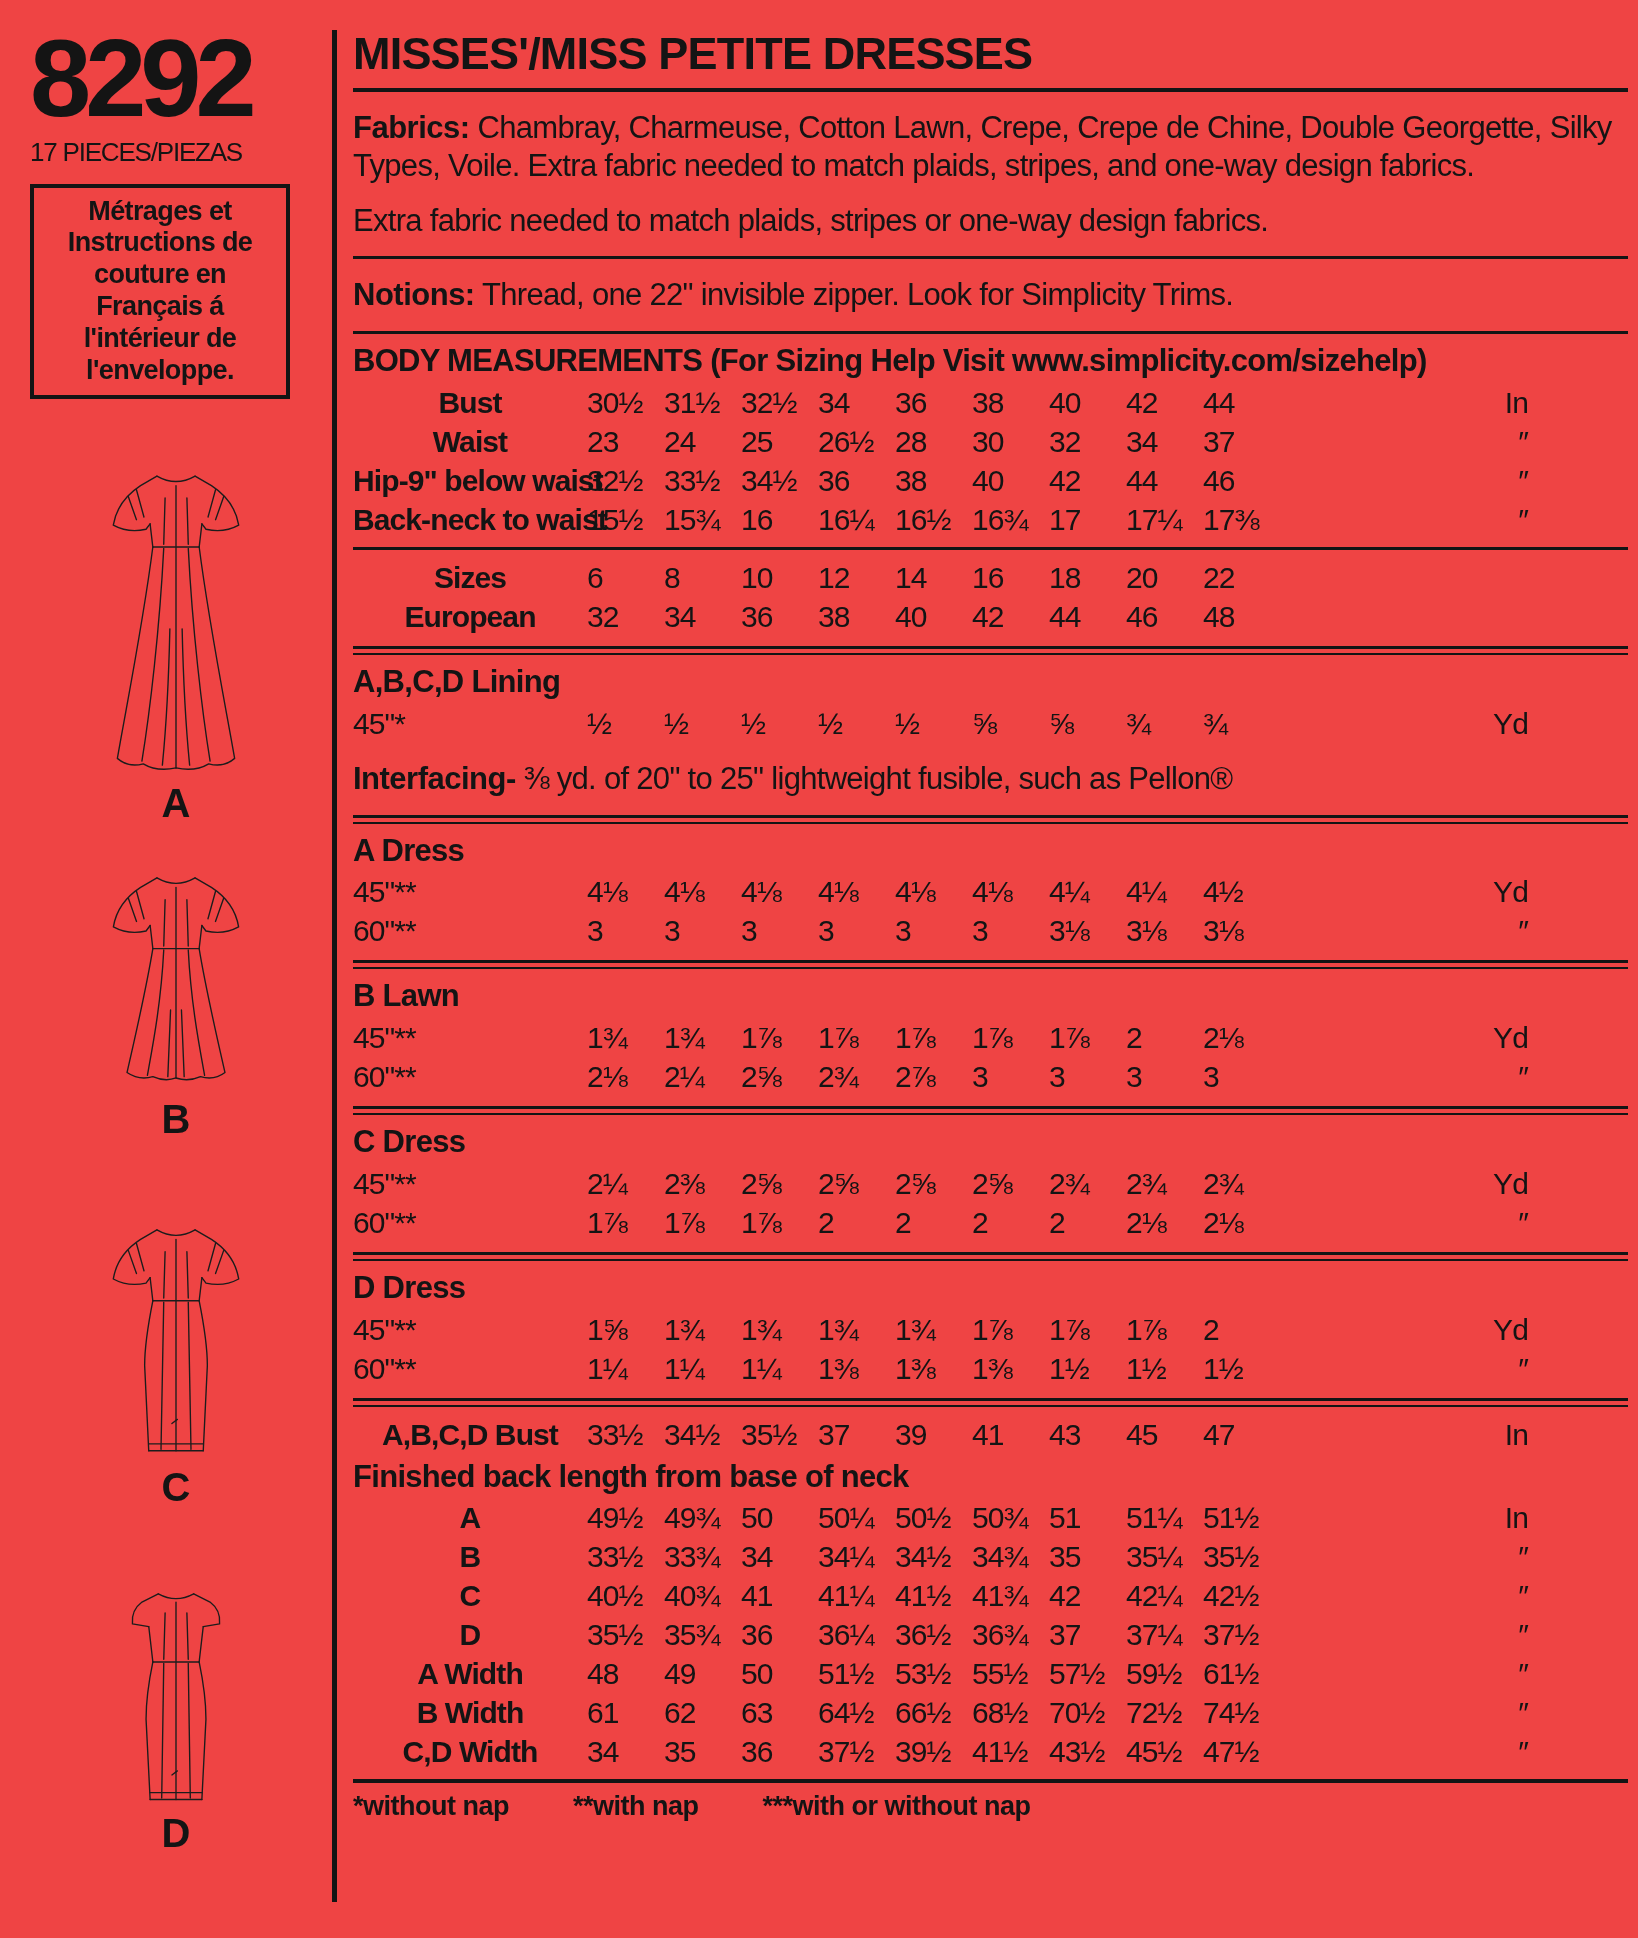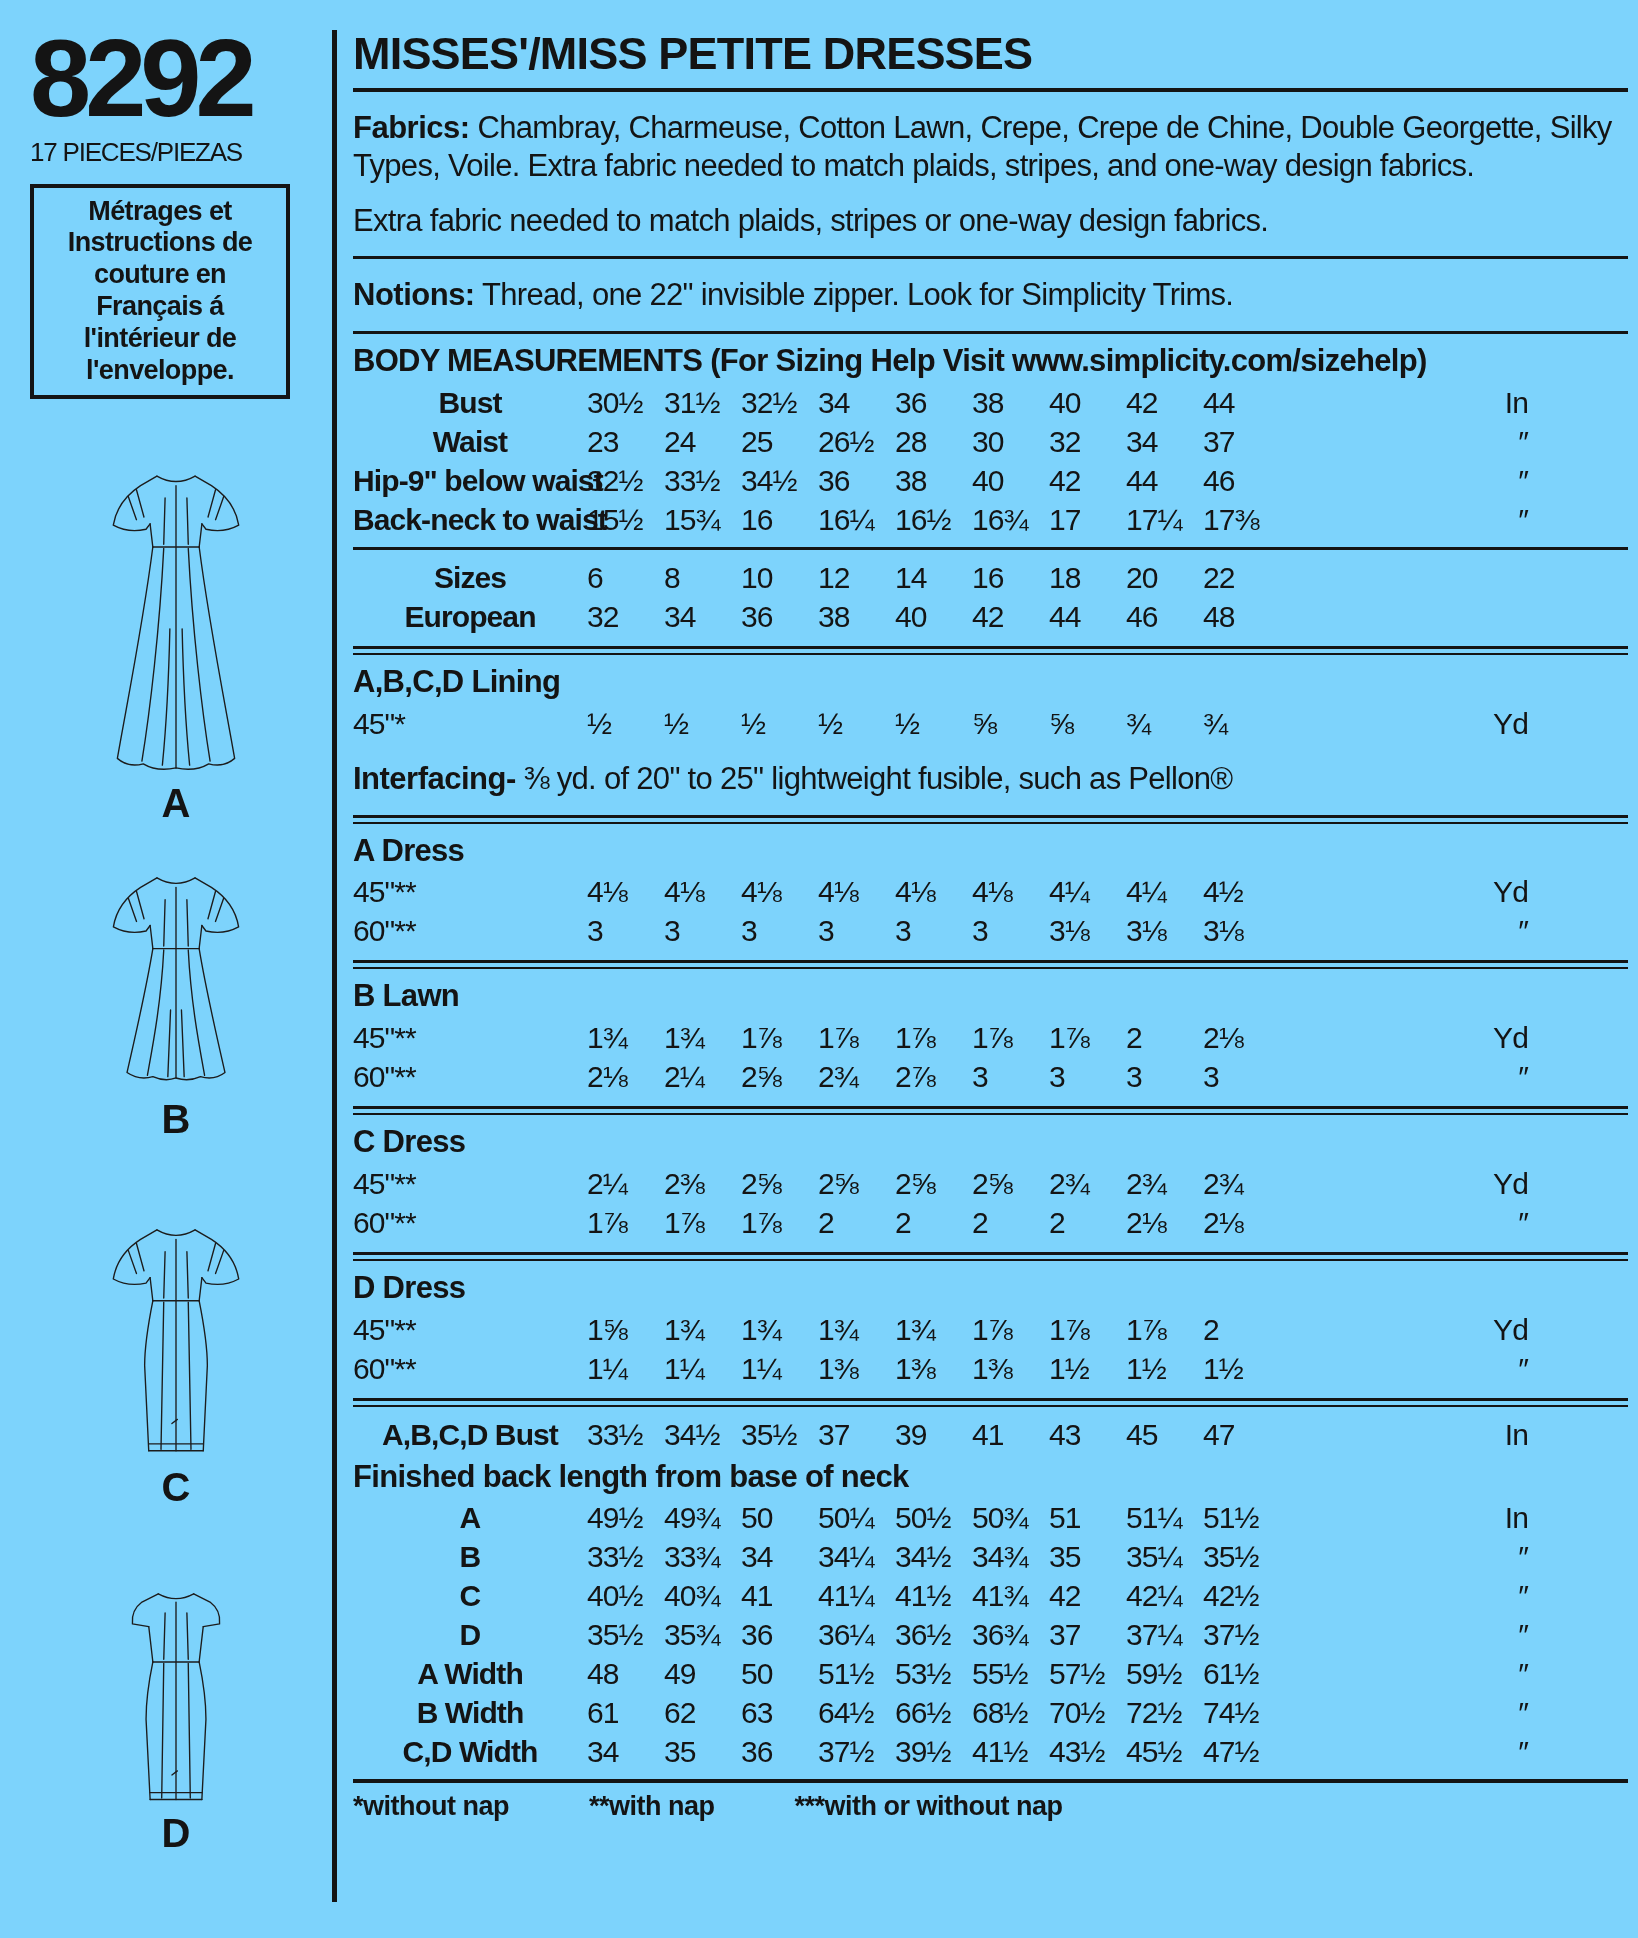--- a/index.html
+++ b/index.html
@@ -1,17 +1,17 @@
 <!DOCTYPE html>
 <html><head>
 <meta charset="utf-8">
 <style>
   html,body { margin:0; padding:0; background:#e8e8e8; }
   .sheet {
-    position:relative; width:1638px; height:1938px; background:#7dd3fc;
+    position:relative; width:1638px; height:1938px; background:#ef4444;
     font-family:"Liberation Sans", sans-serif; color:#141414;
     overflow:hidden; box-sizing:border-box; padding:26px 10px 0 30px;
     display:flex;
   }
   
   .left-col { width:292px; flex:none; }
   .pattern-number { font-size:110px; font-weight:bold; letter-spacing:-6px; line-height:0.95; }
   .pieces { font-size:26px; letter-spacing:-1.2px; margin-top:6px; white-space:nowrap; }
   .french-box {
     border:4px solid #141414; padding:8px 10px; margin-top:16px; width:260px;
@@ -37,21 +37,21 @@
   .para b { letter-spacing:-0.5px; }
   .sec-head { font-weight:bold; font-size:31px; letter-spacing:-0.7px; line-height:1.25; margin:4px 0 2px; }
   .trow {
     display:grid; grid-template-columns:234px repeat(9,77px) 1fr;
     font-size:30px; line-height:39px; letter-spacing:-0.9px; align-items:baseline;
   }
   .tlabel { white-space:nowrap; }
   .tlabel.bold { font-weight:bold;text-align:center; }
   .tval { white-space:nowrap; }
   .tunit { text-align:right; padding-right:100px; }
-  .footnotes { display:flex; gap:80px; font-size:27px; font-weight:bold; letter-spacing:-0.5px; margin-top:6px; }
+  .footnotes { display:flex; gap:64px; font-size:27px; font-weight:bold; letter-spacing:-0.5px; margin-top:6px; }
 </style>
 </head>
 <body>
 
 <div class="sheet">
 
   <aside class="left-col">
     <div class="pattern-number">8292</div>
     <div class="pieces">17 PIECES/PIEZAS</div>
     <div class="french-box">Métrages et Instructions de couture en Français á l'intérieur de l'enveloppe.</div>

